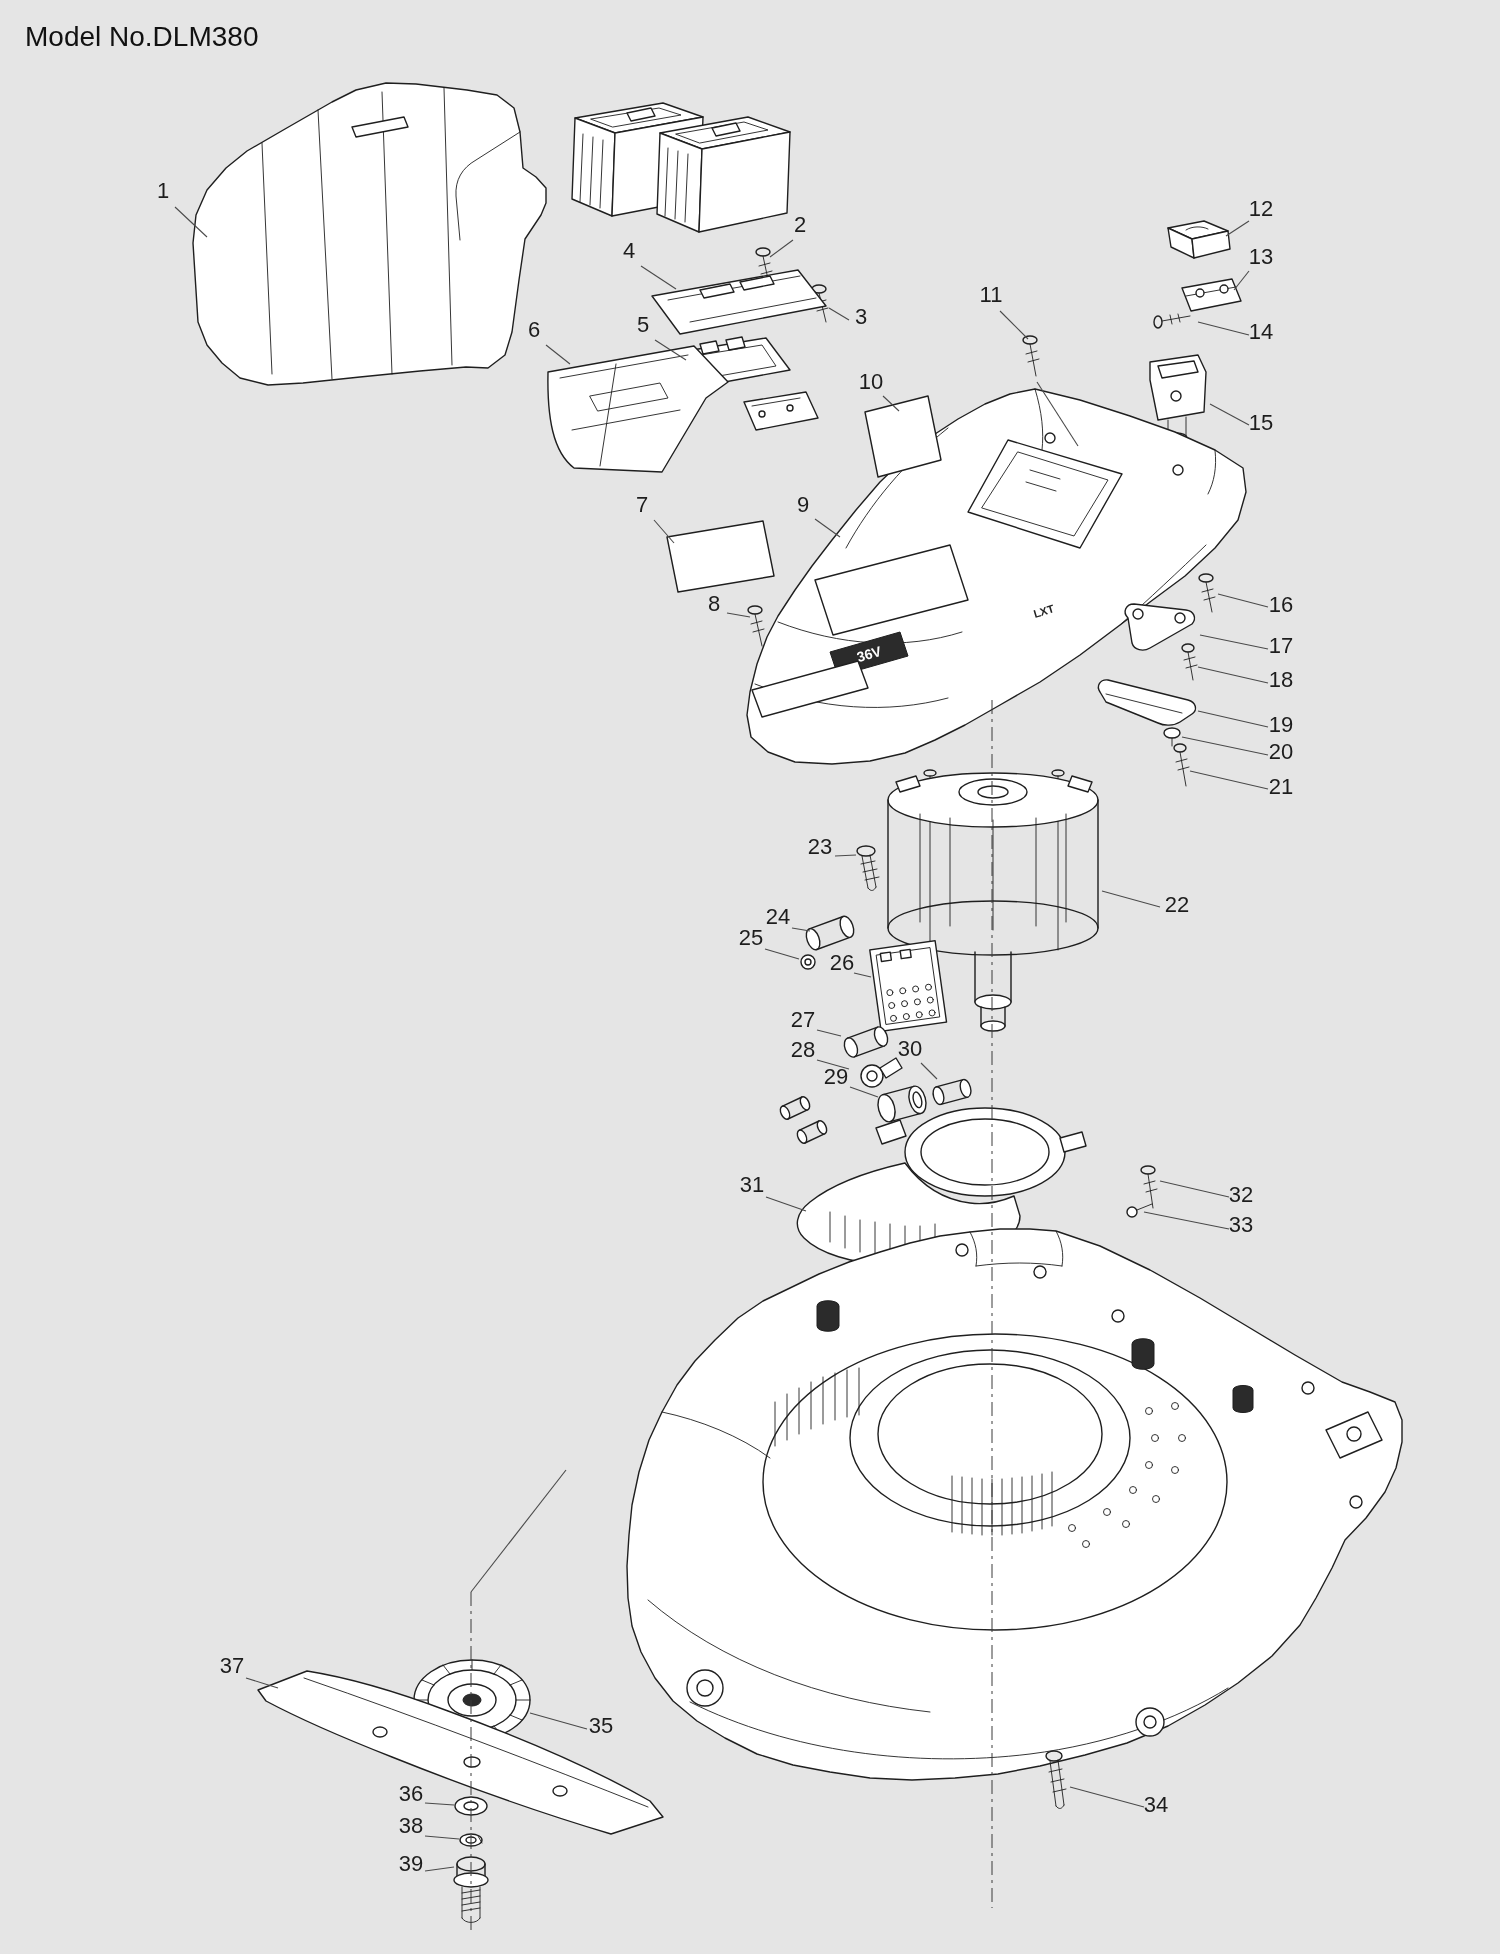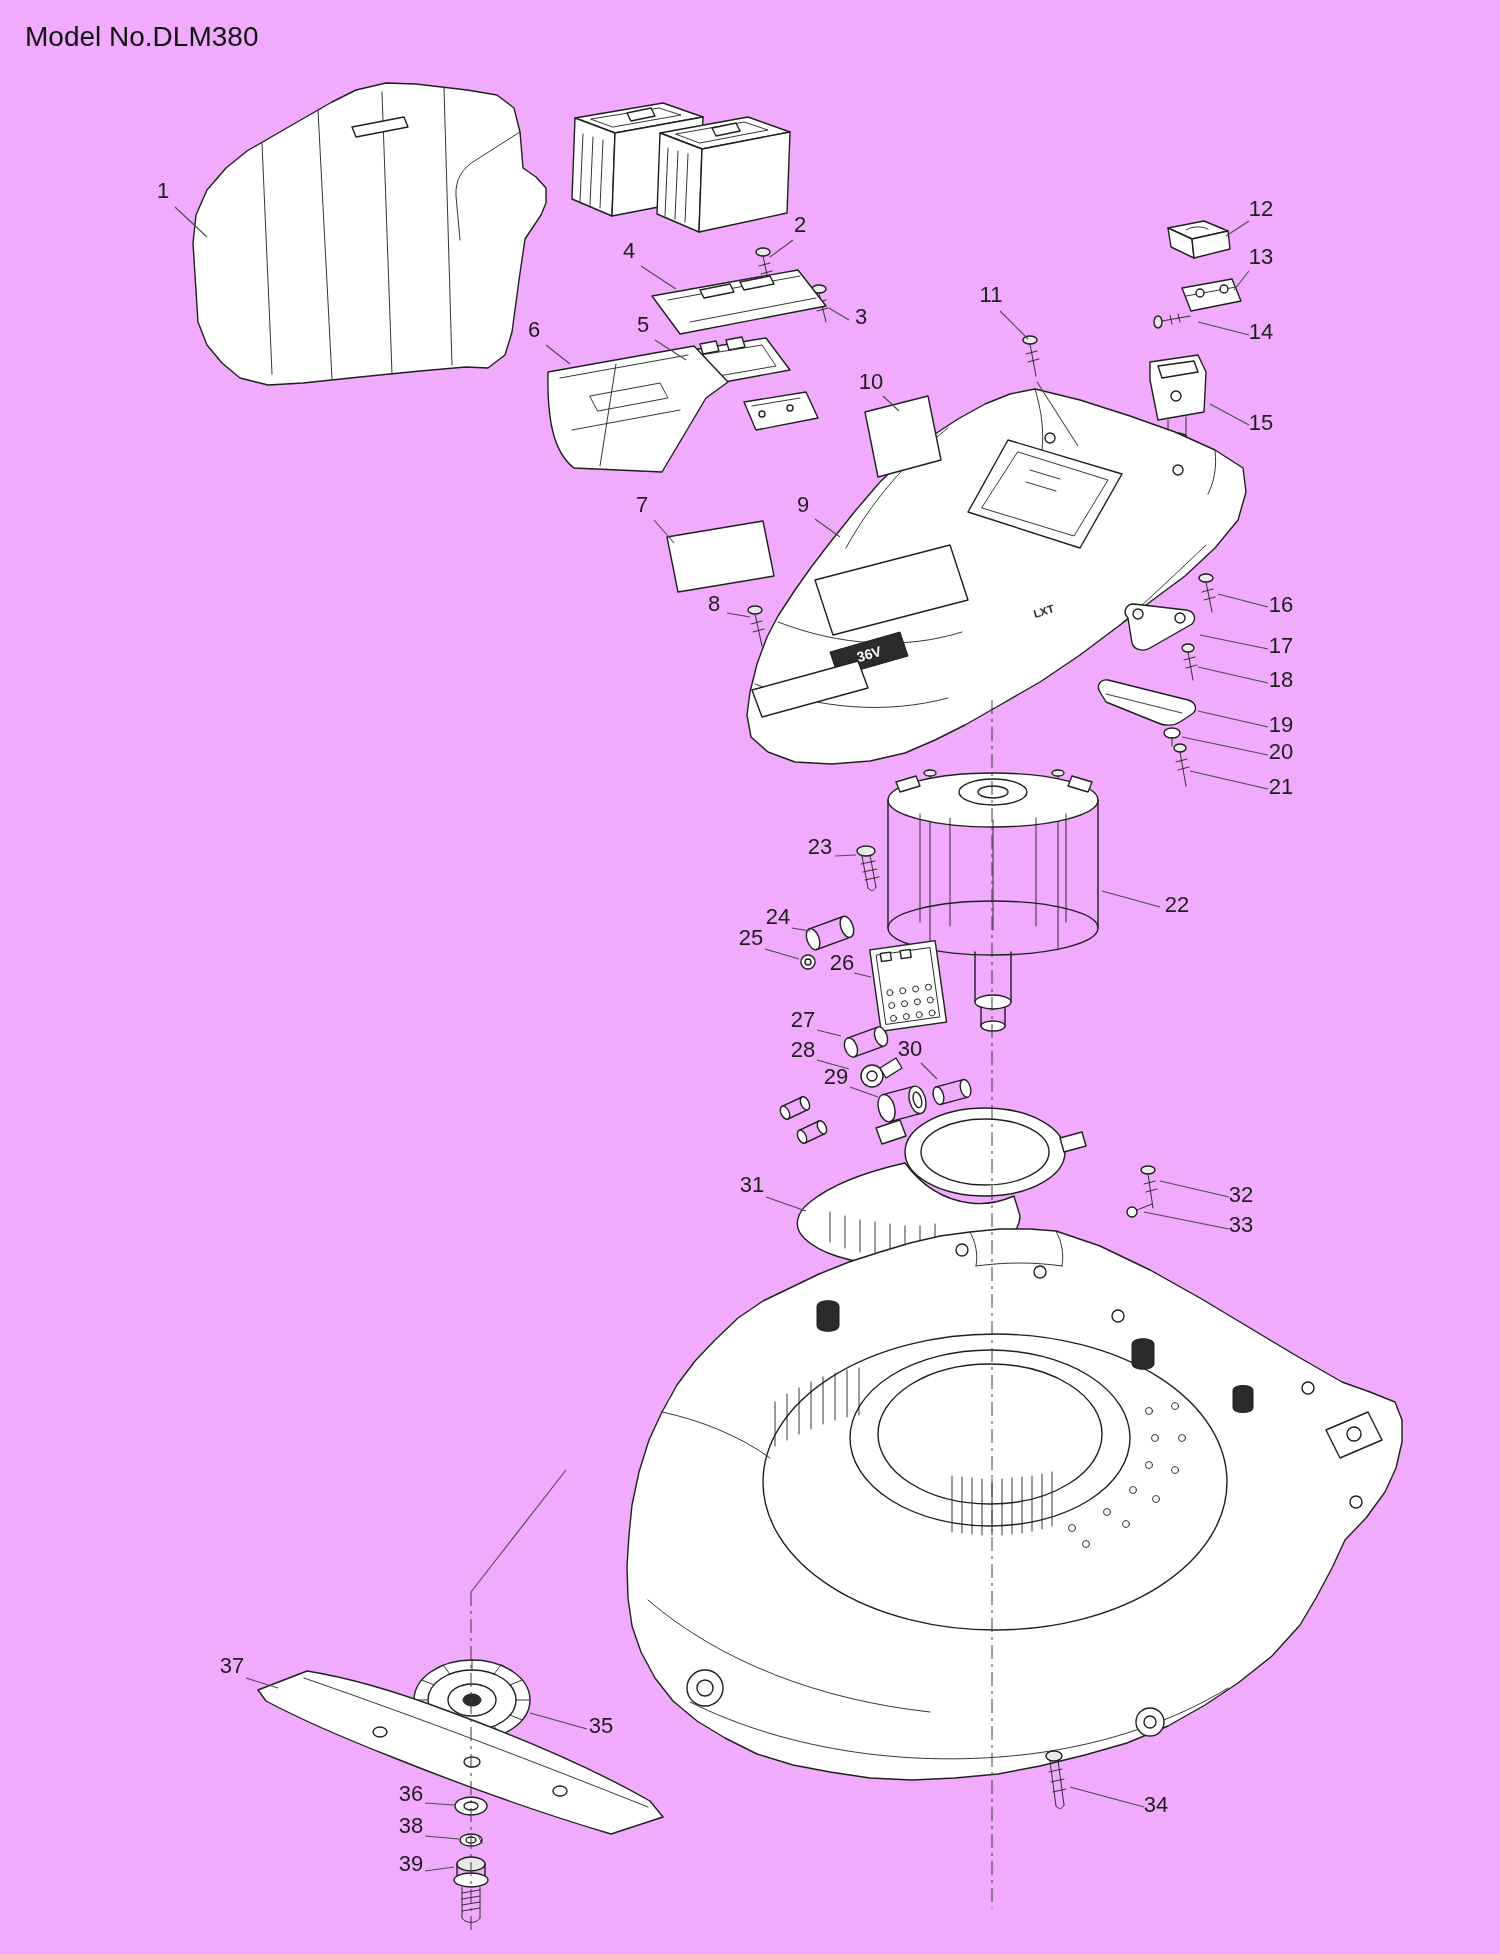--- a/index.html
+++ b/index.html
@@ -1,16 +1,16 @@
 <!DOCTYPE html>
 <html><head>
 <meta charset="utf-8">
 <style>
   html,body{margin:0;padding:0;background:#ffffff;}
-  .stage{position:relative;width:1500px;height:1954px;background:#f0abfc;overflow:hidden;}
+  .stage{position:relative;width:1500px;height:1954px;background:#e5e5e5;overflow:hidden;}
   svg{position:absolute;left:0;top:0;}
   .title{font:28px "Liberation Sans",sans-serif;fill:#111;}
   .part-num{font:22px "Liberation Sans",sans-serif;fill:#1d1d1d;text-anchor:middle;}
   .leader{stroke:#4a4a4a;stroke-width:1.1;}
   .ln{fill:none;stroke:#1f1f1f;stroke-width:1.4;stroke-linejoin:round;stroke-linecap:round;}
   .fw{fill:#ffffff;}
   .thin{stroke-width:0.9;}
   .dk{fill:#2b2b2b;stroke:#1f1f1f;}
   .axis{stroke:#3a3a3a;stroke-width:1;stroke-dasharray:14 5 3 5;fill:none;}
   .badge-text{font:bold 14px "Liberation Sans",sans-serif;fill:#fff;text-anchor:middle;}

